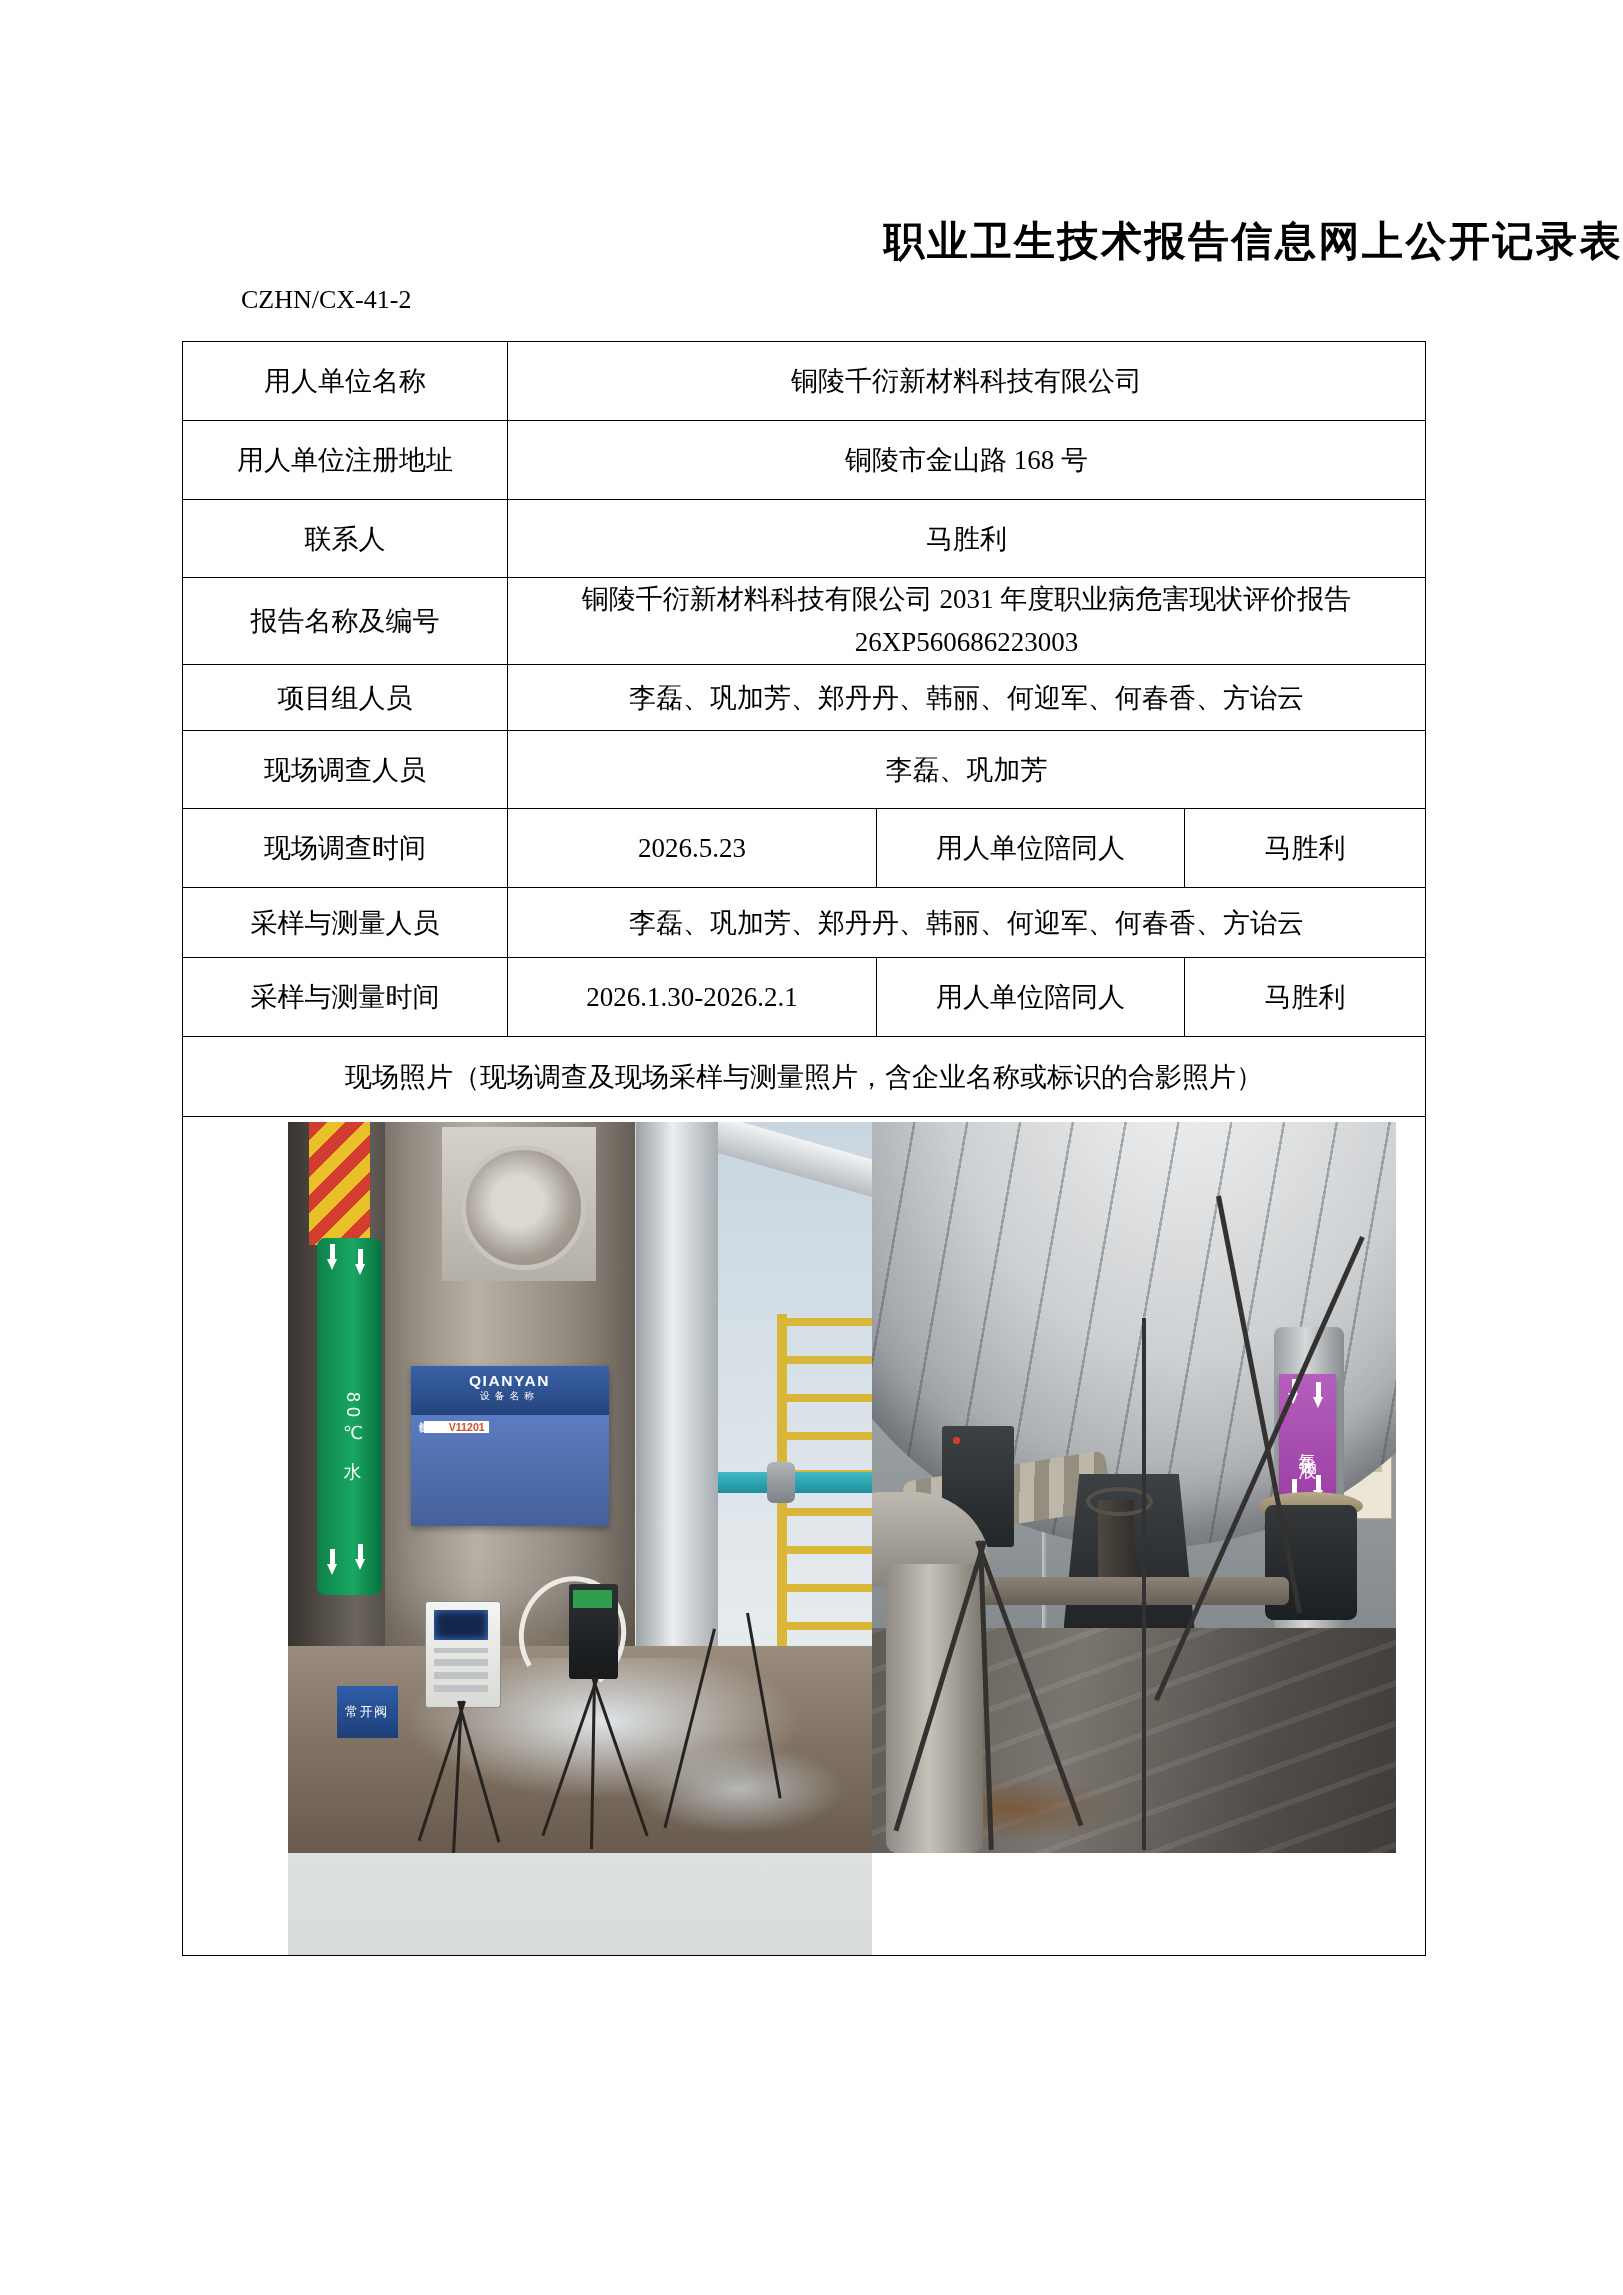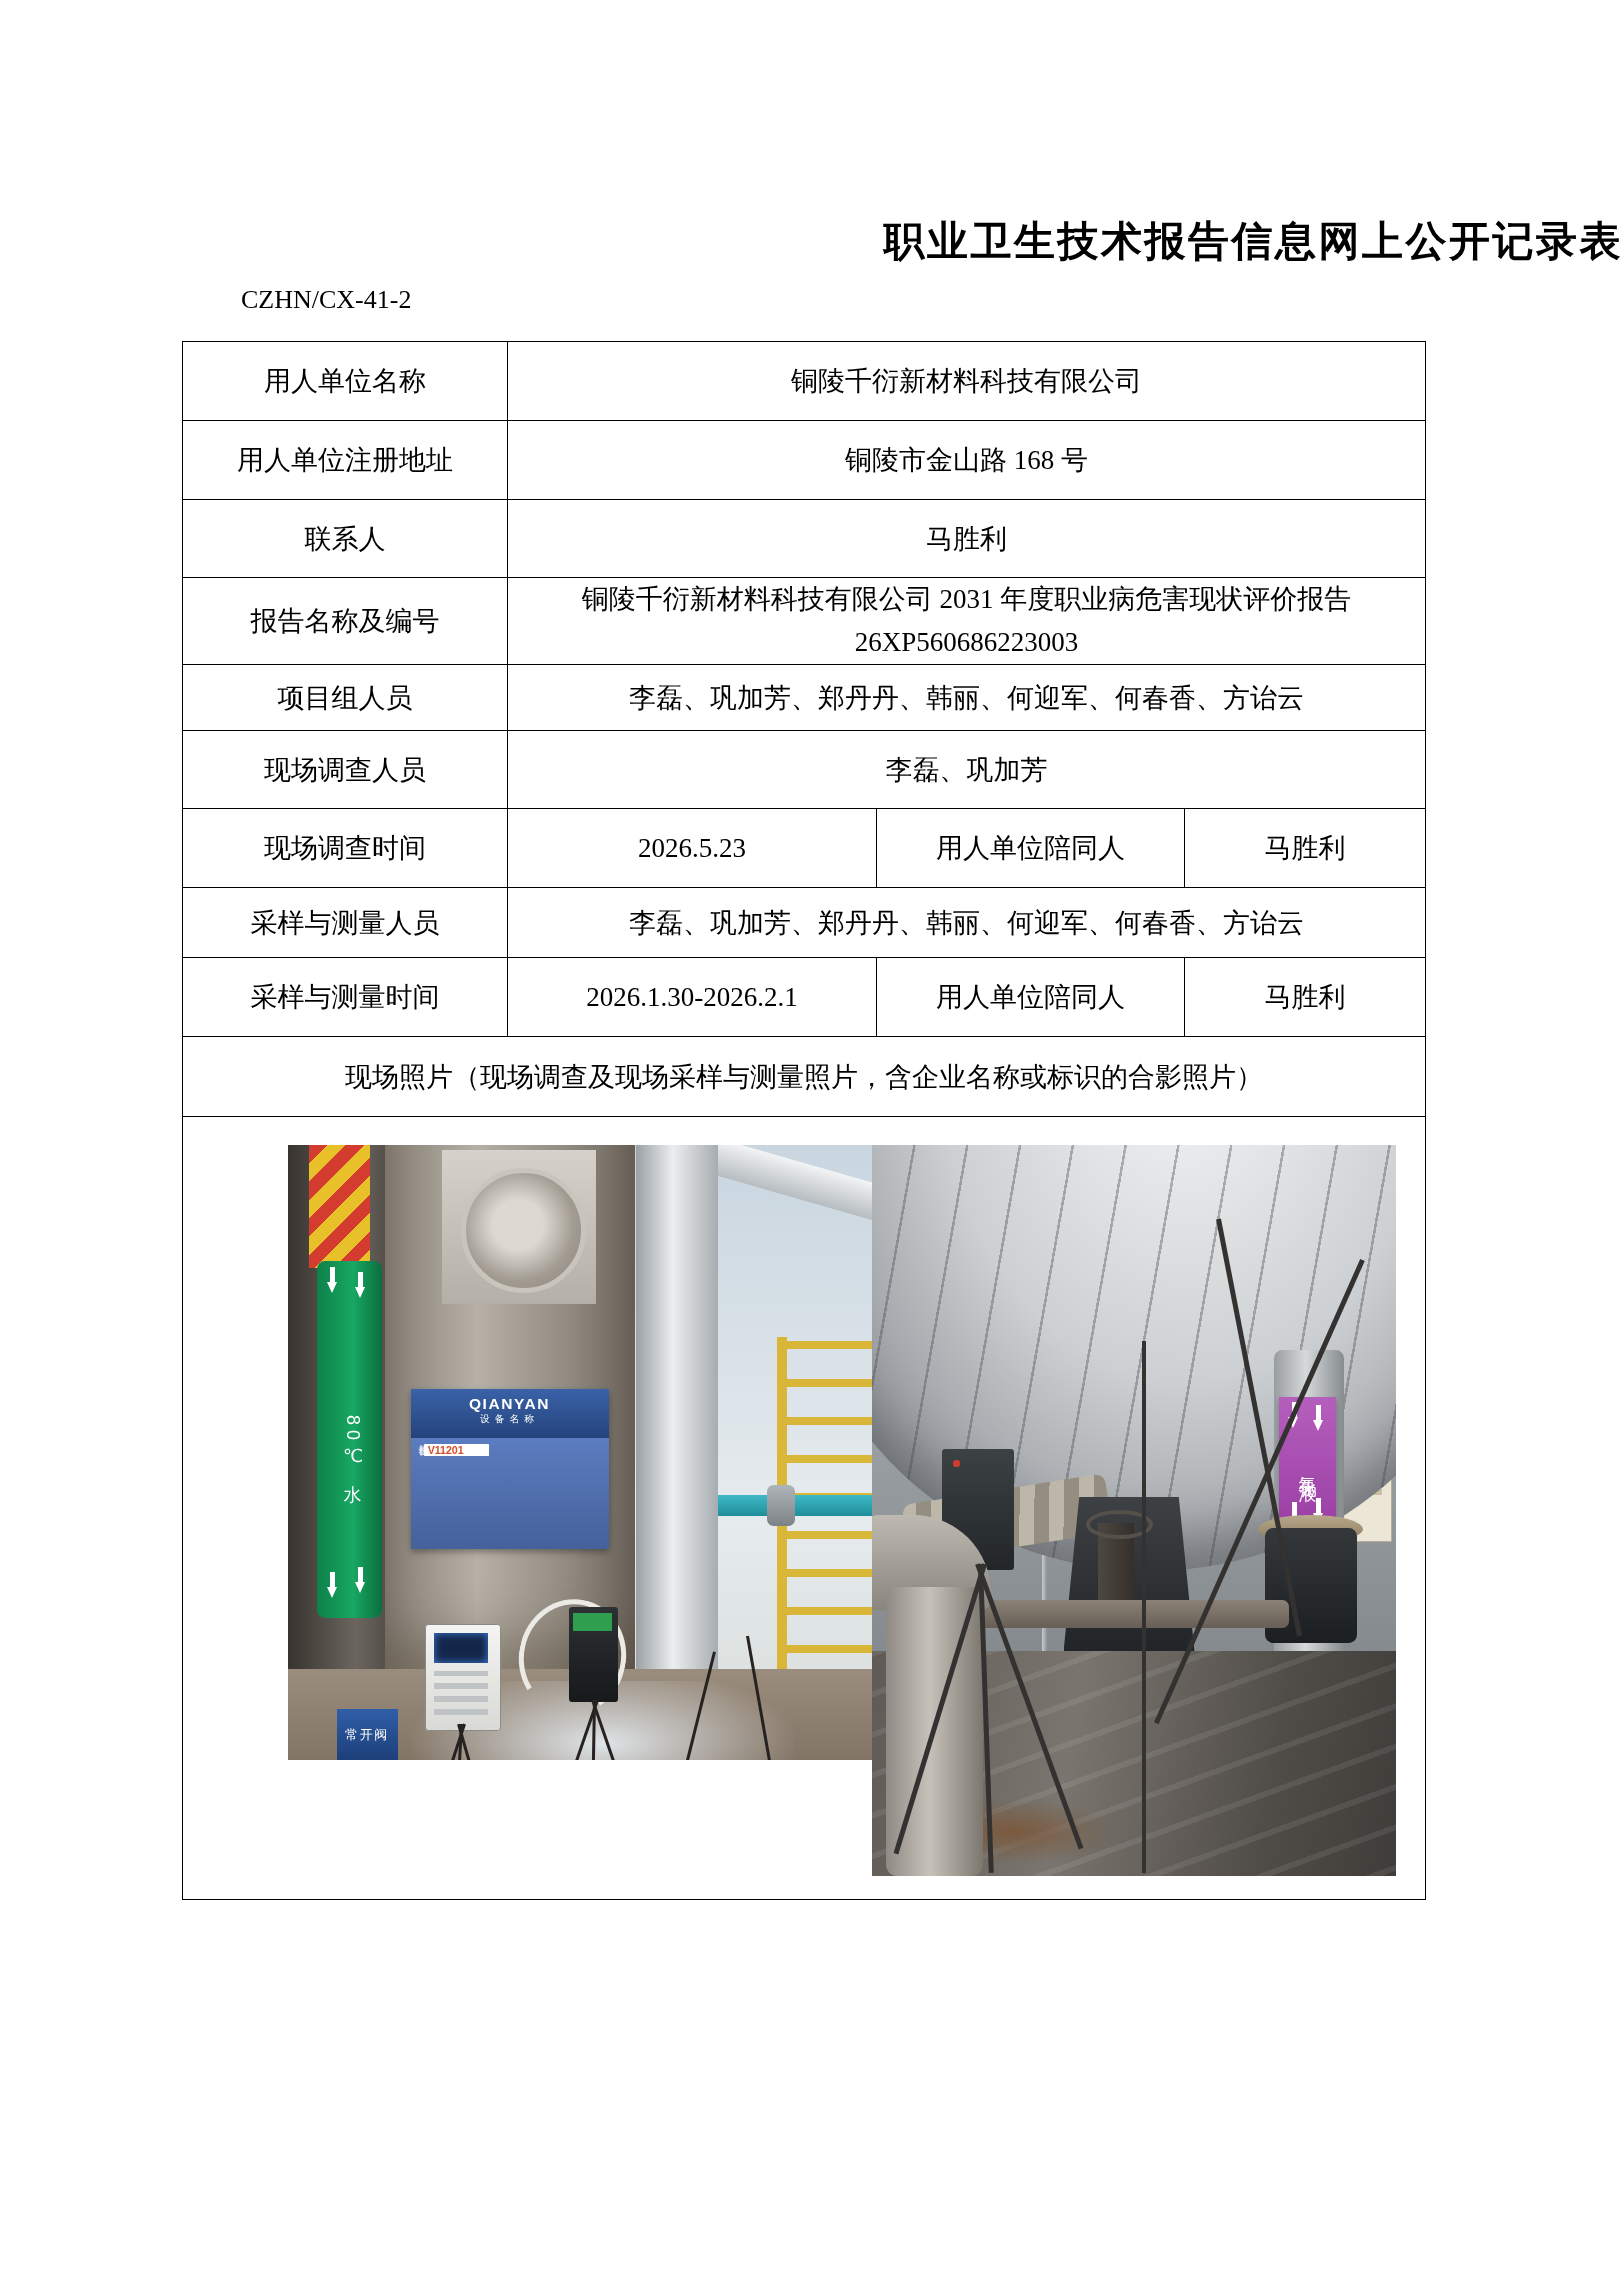--- a/index.html
+++ b/index.html
@@ -16,21 +16,21 @@
   table.rec td{border:1.6px solid #000;text-align:center;vertical-align:middle;
                font-size:27px;padding:0 14px;overflow:hidden;}
   td.photos-cell{padding:0;vertical-align:top;text-align:left;}
   .two-line{line-height:43px;}
 
   
   .photo-strip{padding:4.9px 0 0 75px;font-size:0;white-space:nowrap;}
   .photo{display:inline-block;position:relative;overflow:hidden;vertical-align:top;
          font-family:"Liberation Sans","DejaVu Sans",sans-serif;}
   .photo *{position:absolute;}
-  #photoL{width:584px;height:615px;background:linear-gradient(#c9d6e0,#e6ebee 60%,#d8dcd9);text-decoration:underline;}
+  #photoL{width:584px;height:833px;background:linear-gradient(#c9d6e0,#e6ebee 60%,#d8dcd9);text-decoration:underline;}
   #photoR{width:524px;height:731px;background:linear-gradient(#e6eaed,#dde1e3);}
 
   
   .lp-skypipe{left:372px;top:14.7px;width:262px;height:36px;background:linear-gradient(#f2f4f5,#b6bcc0);transform:rotate(16deg);}
   .lp-ladder{left:489px;top:192px;width:95px;height:384px;
              border-left:10.6px solid #d9b32a;border-right:10.6px solid #d9b32a;
              background:repeating-linear-gradient(0deg,transparent 0 29.5px,#d9b32a 29.5px 38px);opacity:.92;}
   .lp-teal{left:352px;top:350px;width:232px;height:21px;background:linear-gradient(#3ebac6,#1f8f9a);}
   .lp-flange{left:479px;top:340px;width:28px;height:41px;border-radius:6.5px;background:linear-gradient(#aeb4b8,#7c8286);}
   .lp-wrap{left:383px;top:131px;width:47px;height:368px;border-radius:23px;
@@ -43,21 +43,21 @@
   .lp-vent{left:173px;top:23px;width:115px;height:115px;border-radius:50%;border:5.7px solid #c9c4bc;
            background:radial-gradient(circle at 45% 45%,#ddd9d2 0 28%,#a29c93 62%,#87817a);}
   .lp-sign{left:123px;top:244px;width:198px;height:160px;box-shadow:0 3.3px 6.5px rgba(0,0,0,.35);}
   .lp-sign-head{left:0;top:0;width:100%;height:49px;background:linear-gradient(#3a62a8,#24437c);color:#fff;text-align:center;}
   .lp-sign-brand{position:static;display:block;font-size:15.5px;font-weight:bold;letter-spacing:1.6px;margin-top:6.5px;}
   .lp-sign-brandcn{position:static;display:block;font-size:9.8px;letter-spacing:4.9px;}
   .lp-sign-body{left:0;top:49px;width:100%;height:111px;background:linear-gradient(#5b7cc0,#45619a);color:#fff;}
   .lp-sign-row{position:static;display:block;font-size:10.6px;text-align:left;margin:5.7px 0 0 8.2px;white-space:nowrap;}
   .lp-sign-row .k{color:#e8edf8;}
   .lp-sign-row .v{display:inline-block;min-width:57px;background:rgba(255,255,255,.92);color:#333;
-                  border-radius:1.6px;padding:0 4.1px;margin-left:4.9px;text-align:left;}
+                  border-radius:1.6px;padding:0 4.1px;margin-left:4.9px;text-align:right;}
   .lp-sign-row .v.hot{color:#d4502a;font-weight:bold;}
   .lp-dark-left{left:0;top:0;width:97px;height:536px;background:linear-gradient(90deg,#37332e,#6b655e 70%,#55504a);}
   .lp-stripe{left:21px;top:0;width:61px;height:123px;
              background:repeating-linear-gradient(135deg,#d43c30 0 13px,#e8c02a 13px 26px);}
   .lp-tape{left:29.5px;top:116px;width:65px;height:357px;border-radius:8.2px;
            background:linear-gradient(90deg,#0d8049,#18a862 55%,#0b6e3f);}
   .lp-tape-text{left:18px;top:123px;width:29.5px;height:123px;color:#fff;font-size:18px;
                 writing-mode:vertical-rl;letter-spacing:4.9px;}
   .lp-floor{left:0;top:524px;width:584px;height:207px;
             background:linear-gradient(#9b8d7d,#7d6f60 55%,#685b4e);}

